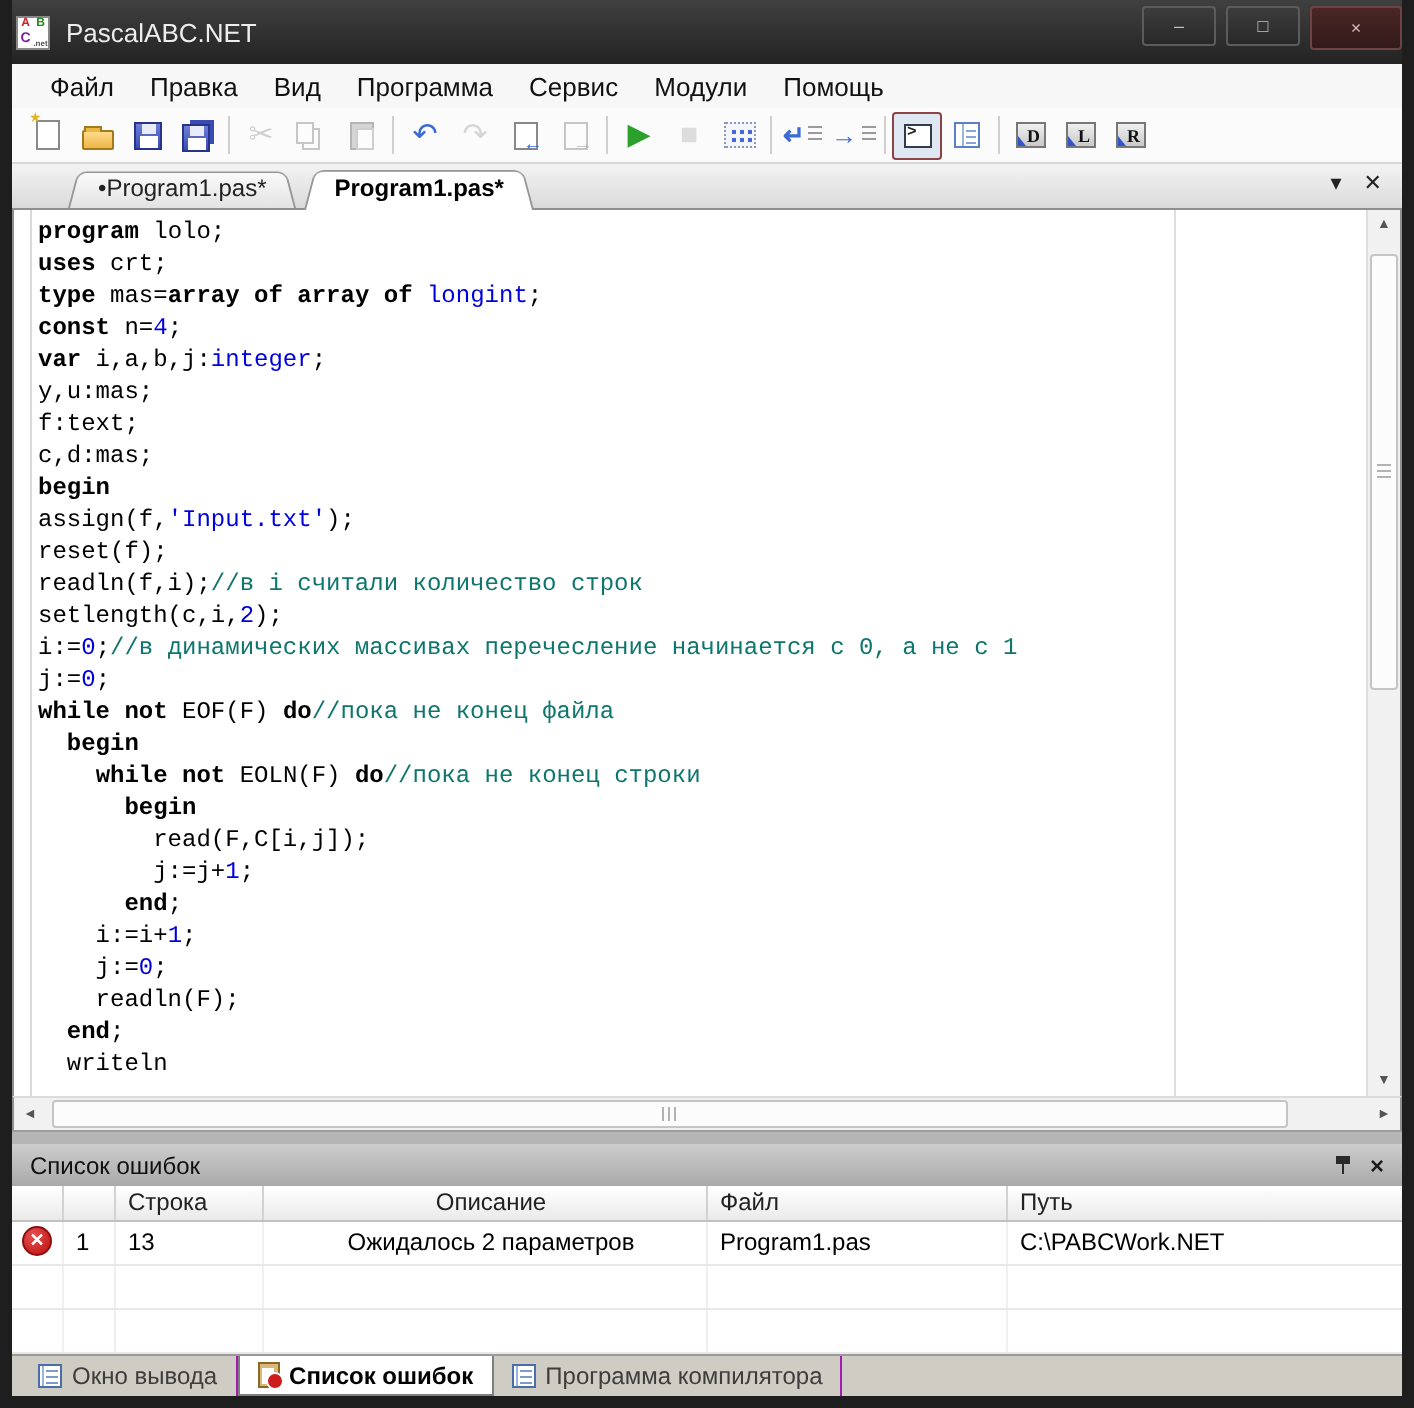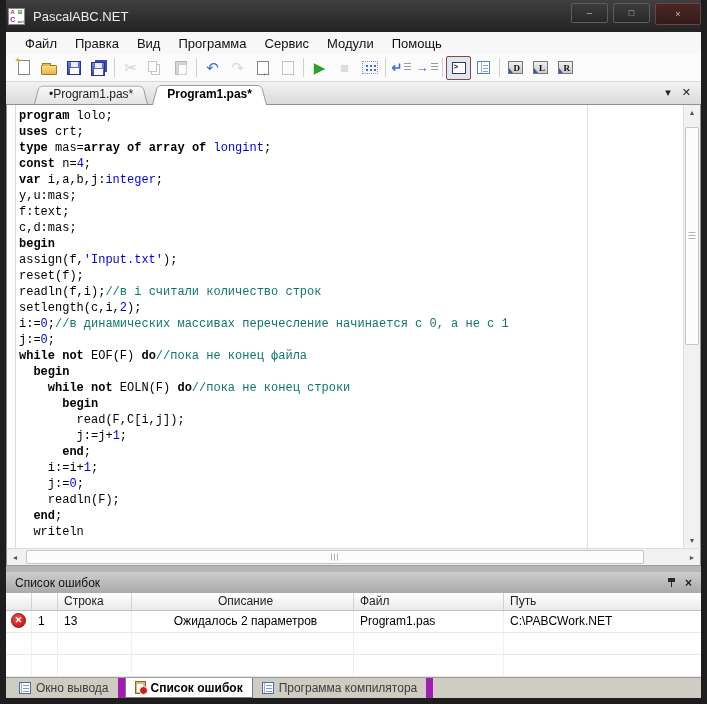--- a/index.html
+++ b/index.html
@@ -121,21 +121,21 @@
   .trow { height:22px; display:flex; align-items:stretch; border-bottom:1px solid #e8e8e8; }
   .td { font-size:12px; color:#000; padding:3px 0 0 6px; border-right:1px solid #efefef; overflow:hidden; white-space:nowrap; }
   .c0 { width:26px; flex:none; } .c1 { width:26px; flex:none; } .c2 { width:74px; flex:none; }
   .c3 { width:222px; flex:none;text-align:center; } .c4 { width:150px; flex:none; } .c5 { flex:1; border-right:none; }
   .err-icon { width:15px; height:15px; margin:2px auto 0; border-radius:50%; background:radial-gradient(circle at 35% 30%,#e85050,#bb1010);
     border:1px solid #8e0e0e; color:#fff; font-size:9px; font-weight:bold; display:flex; align-items:center; justify-content:center; line-height:1; }
   .table-fill { flex:none; height:0; background:#fff; }
 
   
   .bottom-tabbar { height:21px; flex:none; background:#cfccc4; border-top:1px solid #9a9a9a; display:flex; align-items:stretch; padding-left:4px; }
-  .btab { display:flex; align-items:center; gap:5px; padding:0 9px; font-size:12px; color:#3d3d3d; border-right:7px solid #a21caf; }
+  .btab { display:flex; align-items:center; gap:5px; padding:0 9px; font-size:12px; color:#3d3d3d; border-right:1px solid #a21caf; }
   .btab.active { background:#fff; border:1px solid #7e7e7e; border-top:none; font-weight:bold; color:#000; }
   .bt-list { width:12px; height:12px; border:1px solid #4a6fa8; background:#fff; position:relative; flex:none; }
   .bt-list::after { content:''; position:absolute; inset:2px 1px 1px 3px;
     background:repeating-linear-gradient(#7a9cc8 0 1px, transparent 1px 3px); }
   .bt-list::before { content:''; position:absolute; left:1px; top:0; bottom:0; width:1px; background:#9ab4dd; }
   .bt-clip { width:11px; height:13px; background:#d9b878; border:1px solid #8a6828; position:relative; flex:none; }
   .bt-clip::before { content:''; position:absolute; left:1px; top:2px; width:6px; height:8px; background:#fff; }
   .bt-clip::after { content:''; position:absolute; right:-3px; bottom:-2px; width:7px; height:7px; border-radius:50%;
     background:#cc1c1c; border:1px solid #fff; }
 

